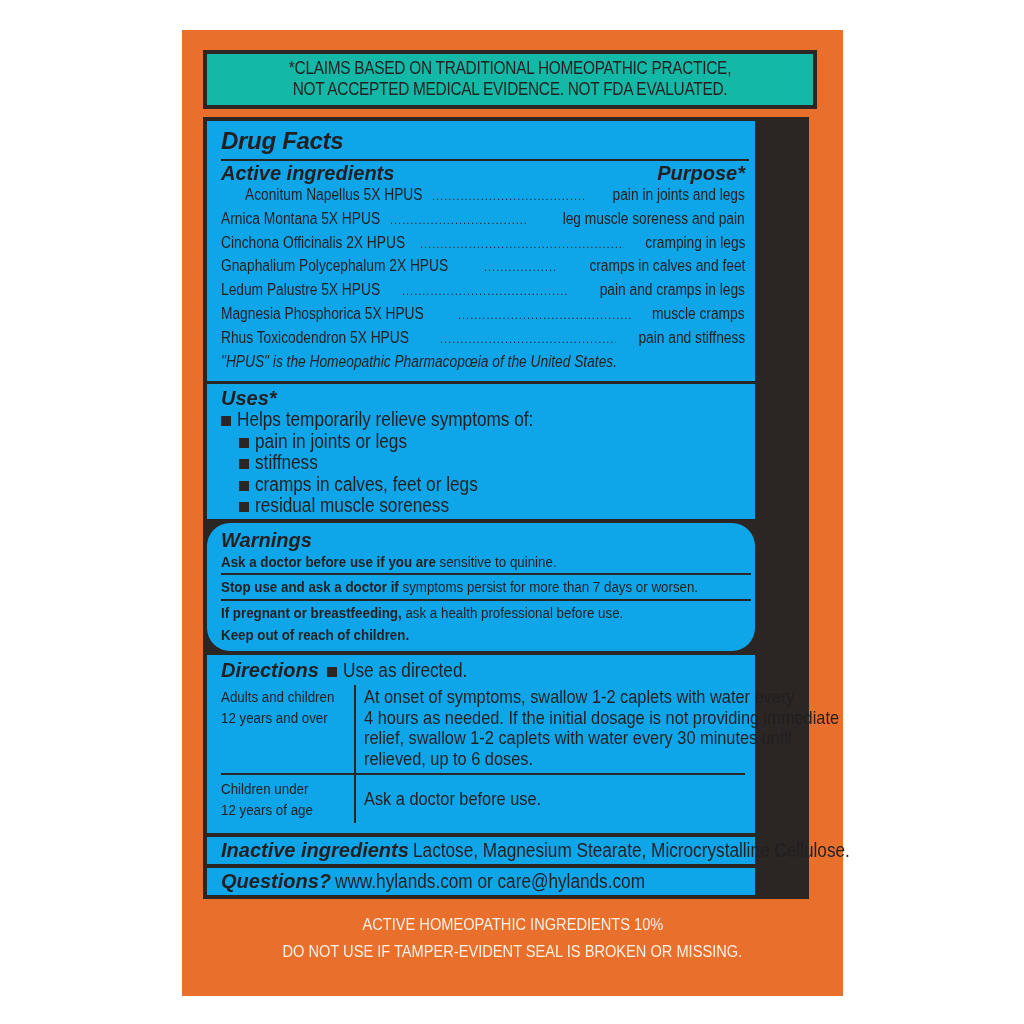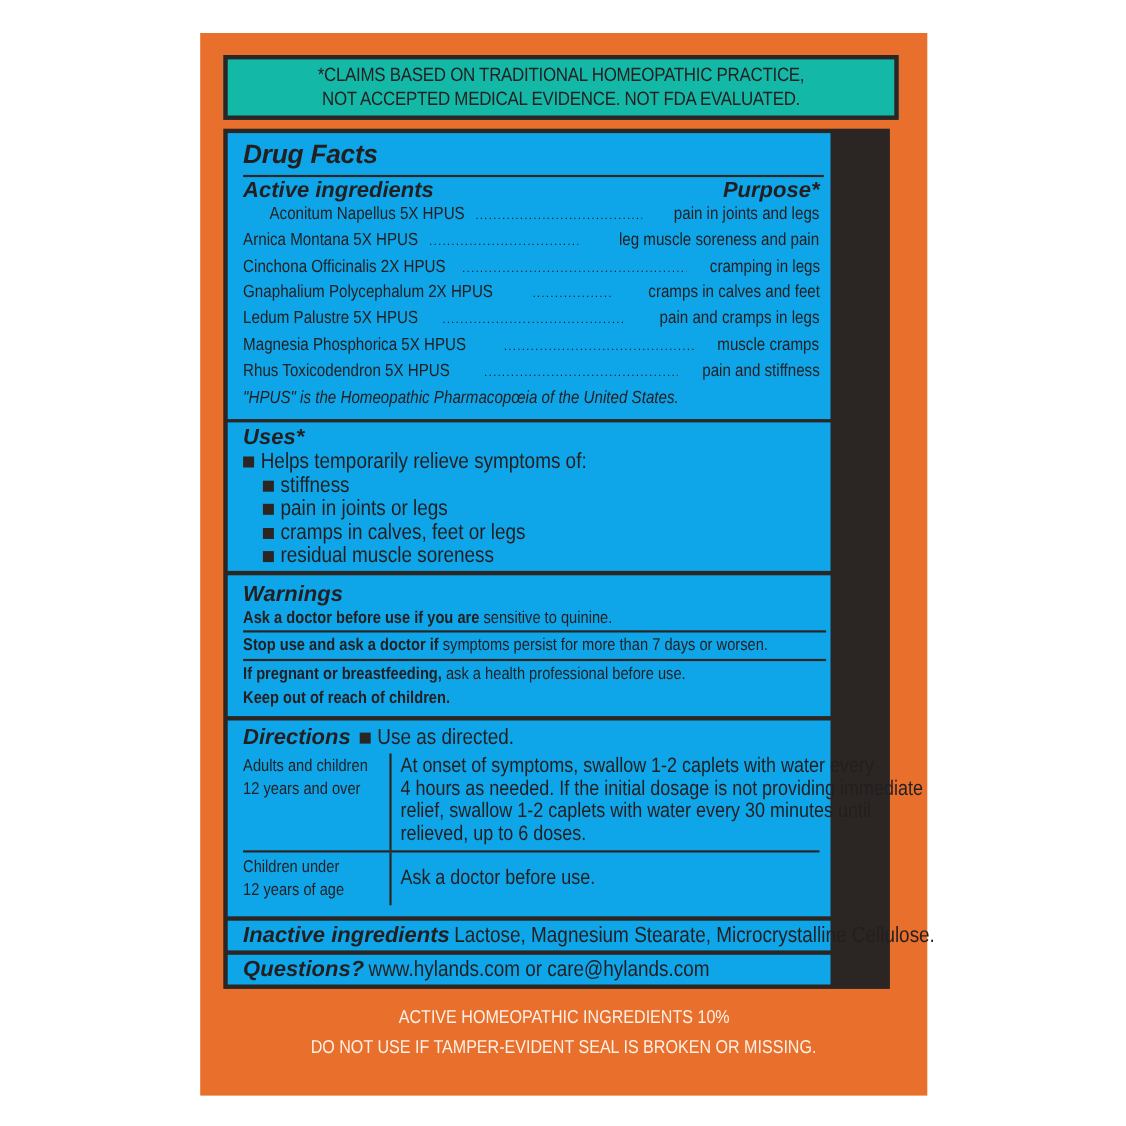--- a/index.html
+++ b/index.html
@@ -135,34 +135,34 @@
         <span class="narrow">"HPUS" is the Homeopathic Pharmacopœia of the United States.</span>
       </div>
     </div>
 
     <div class="sec" style="top:267px; height:135px; padding-top:3px;">
       <div class="hdr">Uses*</div>
       <div class="txt">
         <span class="bullet"></span><span class="narrow">Helps temporarily relieve symptoms of:</span>
       </div>
       <div class="txt" style="padding-left:18px;">
+        <span class="bullet"></span><span class="narrow">pain in joints or legs</span>
+      </div>
+      <div class="txt" style="padding-left:18px;">
         <span class="bullet"></span><span class="narrow">stiffness</span>
       </div>
       <div class="txt" style="padding-left:18px;">
-        <span class="bullet"></span><span class="narrow">pain in joints or legs</span>
-      </div>
-      <div class="txt" style="padding-left:18px;">
         <span class="bullet"></span><span class="narrow">cramps in calves, feet or legs</span>
       </div>
       <div class="txt" style="padding-left:18px;">
         <span class="bullet"></span><span class="narrow">residual muscle soreness</span>
       </div>
     </div>
 
-    <div class="sec" style="top:406px; height:128px; padding-top:6px;">
+    <div class="sec" style="top:406px; height:128px; padding-top:6px;border-radius:23px;">
       <div class="hdr">Warnings</div>
       <div class="warn-line">
         <span class="narrow"><b class="bold">Ask a doctor before use if you are</b><span> sensitive to quinine.</span></span>
       </div>
       <div class="warn-rule"></div>
       <div class="warn-line" style="line-height:24px;">
         <span class="narrow"><b class="bold">Stop use and ask a doctor if</b><span> symptoms persist for more than 7 days or worsen.</span></span>
       </div>
       <div class="warn-rule"></div>
       <div class="warn-line" style="margin-top:1px;">

